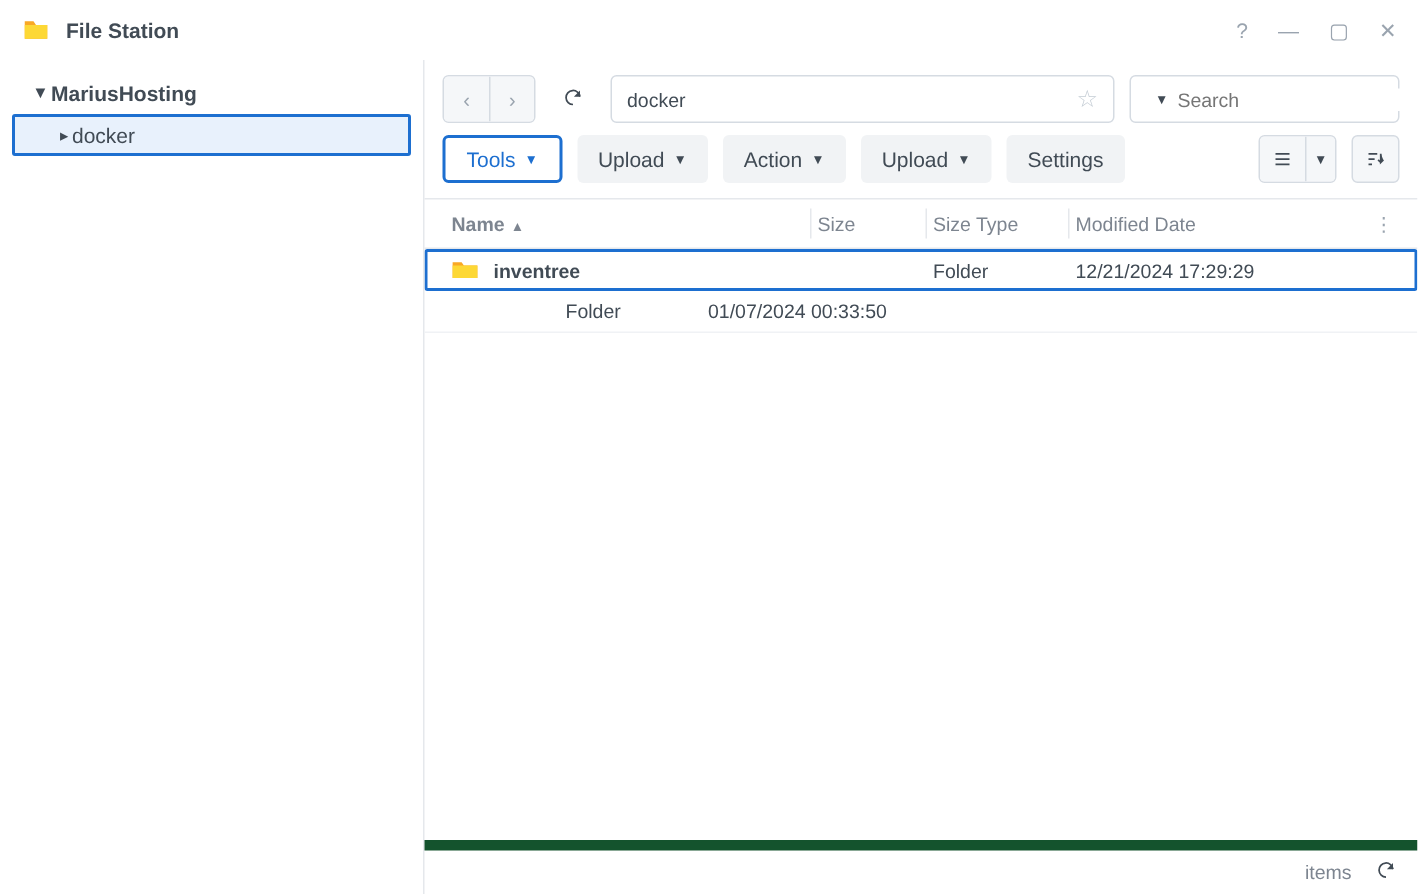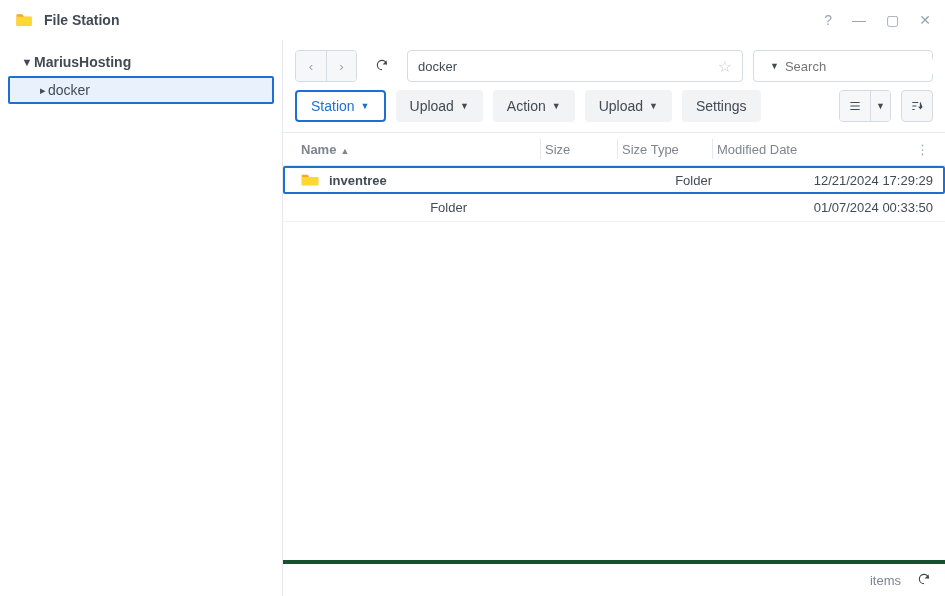--- a/index.html
+++ b/index.html
@@ -39,25 +39,25 @@
   .view-group button { width: 30px; height: 30px; border: none; background: #f5f7f9; cursor: pointer; display:flex; align-items:center; justify-content:center; }
   .view-group button + button { border-left: 1px solid #d5dbe2; }
   .sort-btn { width: 32px; height: 32px; border: 1px solid #d5dbe2; background: #f5f7f9; border-radius: 4px; cursor: pointer; display:flex; align-items:center; justify-content:center;}
   .grid-header { display: flex; border-top: 1px solid #e5e8ec; border-bottom: 1px solid #e5e8ec; height: 34px; align-items: center; color: #7d8590; padding: 0 12px; }
   .col-name { flex: 0 0 245px; padding-left: 6px; font-weight: bold; }
   .col-size { flex: 0 0 72px; }
   .col-type { flex: 0 0 90px; }
   .col-date { flex: 1; }
   .col-sep { width: 1px; height: 20px; background: #e5e8ec; margin: 0 4px 0 0; }
   .grid-header .more { color: #9aa4af; padding: 0 4px;}
-  .rows { flex: 1; overflow: auto; text-align: right; }
+  .rows { flex: 1; overflow: auto; }
   .row { display: flex; height: 28px; align-items: center; padding: 0 12px; border-bottom: 1px solid #f0f2f5; }
   .row.sel { border: 2px solid #1d6fd0; border-radius: 2px; padding: 0 10px; height: 28px; }
   .row .folder-icon { width: 18px; height: 14px; margin-right: 10px; }
-  .statusbar { display: flex; align-items: center; justify-content: flex-end; height: 36px; border-top: 4px solid #14532d; padding: 0 14px; gap: 16px; color: #7d8590;}
+  .statusbar { display: flex; align-items: center; justify-content: flex-end; height: 36px; border-top: 7px solid #14532d; padding: 0 14px; gap: 16px; color: #7d8590;}
   .sort-ind { font-size: 9px; margin-left: 4px; }
   .sicon { width:14px; height:14px; }
 </style>
 </head>
 <body>
 
 <div class="window">
   <div class="titlebar">
     <svg class="app-icon" viewBox="0 0 24 24">
         <path fill="#f9a825" d="M3 5h7l2 3h9v11H3z"></path>
@@ -105,21 +105,21 @@
               <circle cx="10" cy="10" r="6" fill="none" stroke="#414b55" stroke-width="2"></circle>
               <line x1="15" y1="15" x2="21" y2="21" stroke="#414b55" stroke-width="2"></line>
             </svg>
           <span style="font-size:9px;color:#414b55;">▼</span>
           <input type="text" placeholder="Search" style="">
         </div>
       </div>
 
       <div class="toolbar2">
         <button class="btn btn-primary">
-            <span>Station</span>
+            <span>Tools</span>
             <span class="caret">▼</span>
           </button>
         <button class="btn">
             <span>Upload</span>
             <span class="caret">▼</span>
           </button>
         <button class="btn">
             <span>Action</span>
             <span class="caret">▼</span>
           </button>

